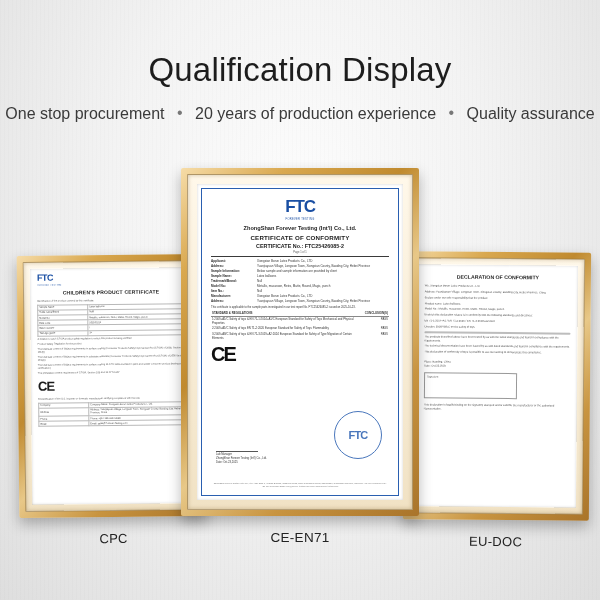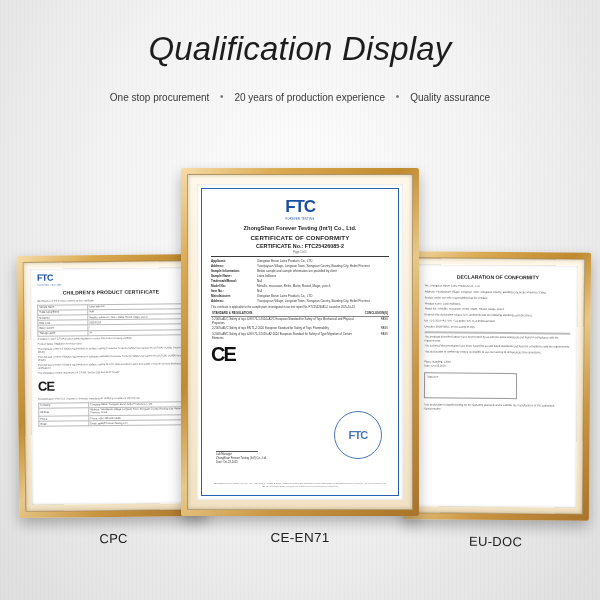--- a/index.html
+++ b/index.html
@@ -38,27 +38,26 @@
     z-index: 3;
   }
   .brand {
     font-size: 21px;
     color: #2b2b2b;
     letter-spacing: 0.2px;
   }
   .title {
     font-size: 33px;
     color: #1d1d1d;
-    margin-top: 4px;
+    margin-top: 25px;
     letter-spacing: 0.2px;
-    font-style: italic;
   }
   .subtitle {
-    margin-top: 24px;
-    font-size: 10px;
+    margin-top: 16px;
+    font-size: 16px;
     color: #3a3a3a;
   }
   .subtitle .sep {
     display: inline-block;
     margin: 0 8px;
     color: #777;
     transform: translateY(-1px);
   }
 
   

